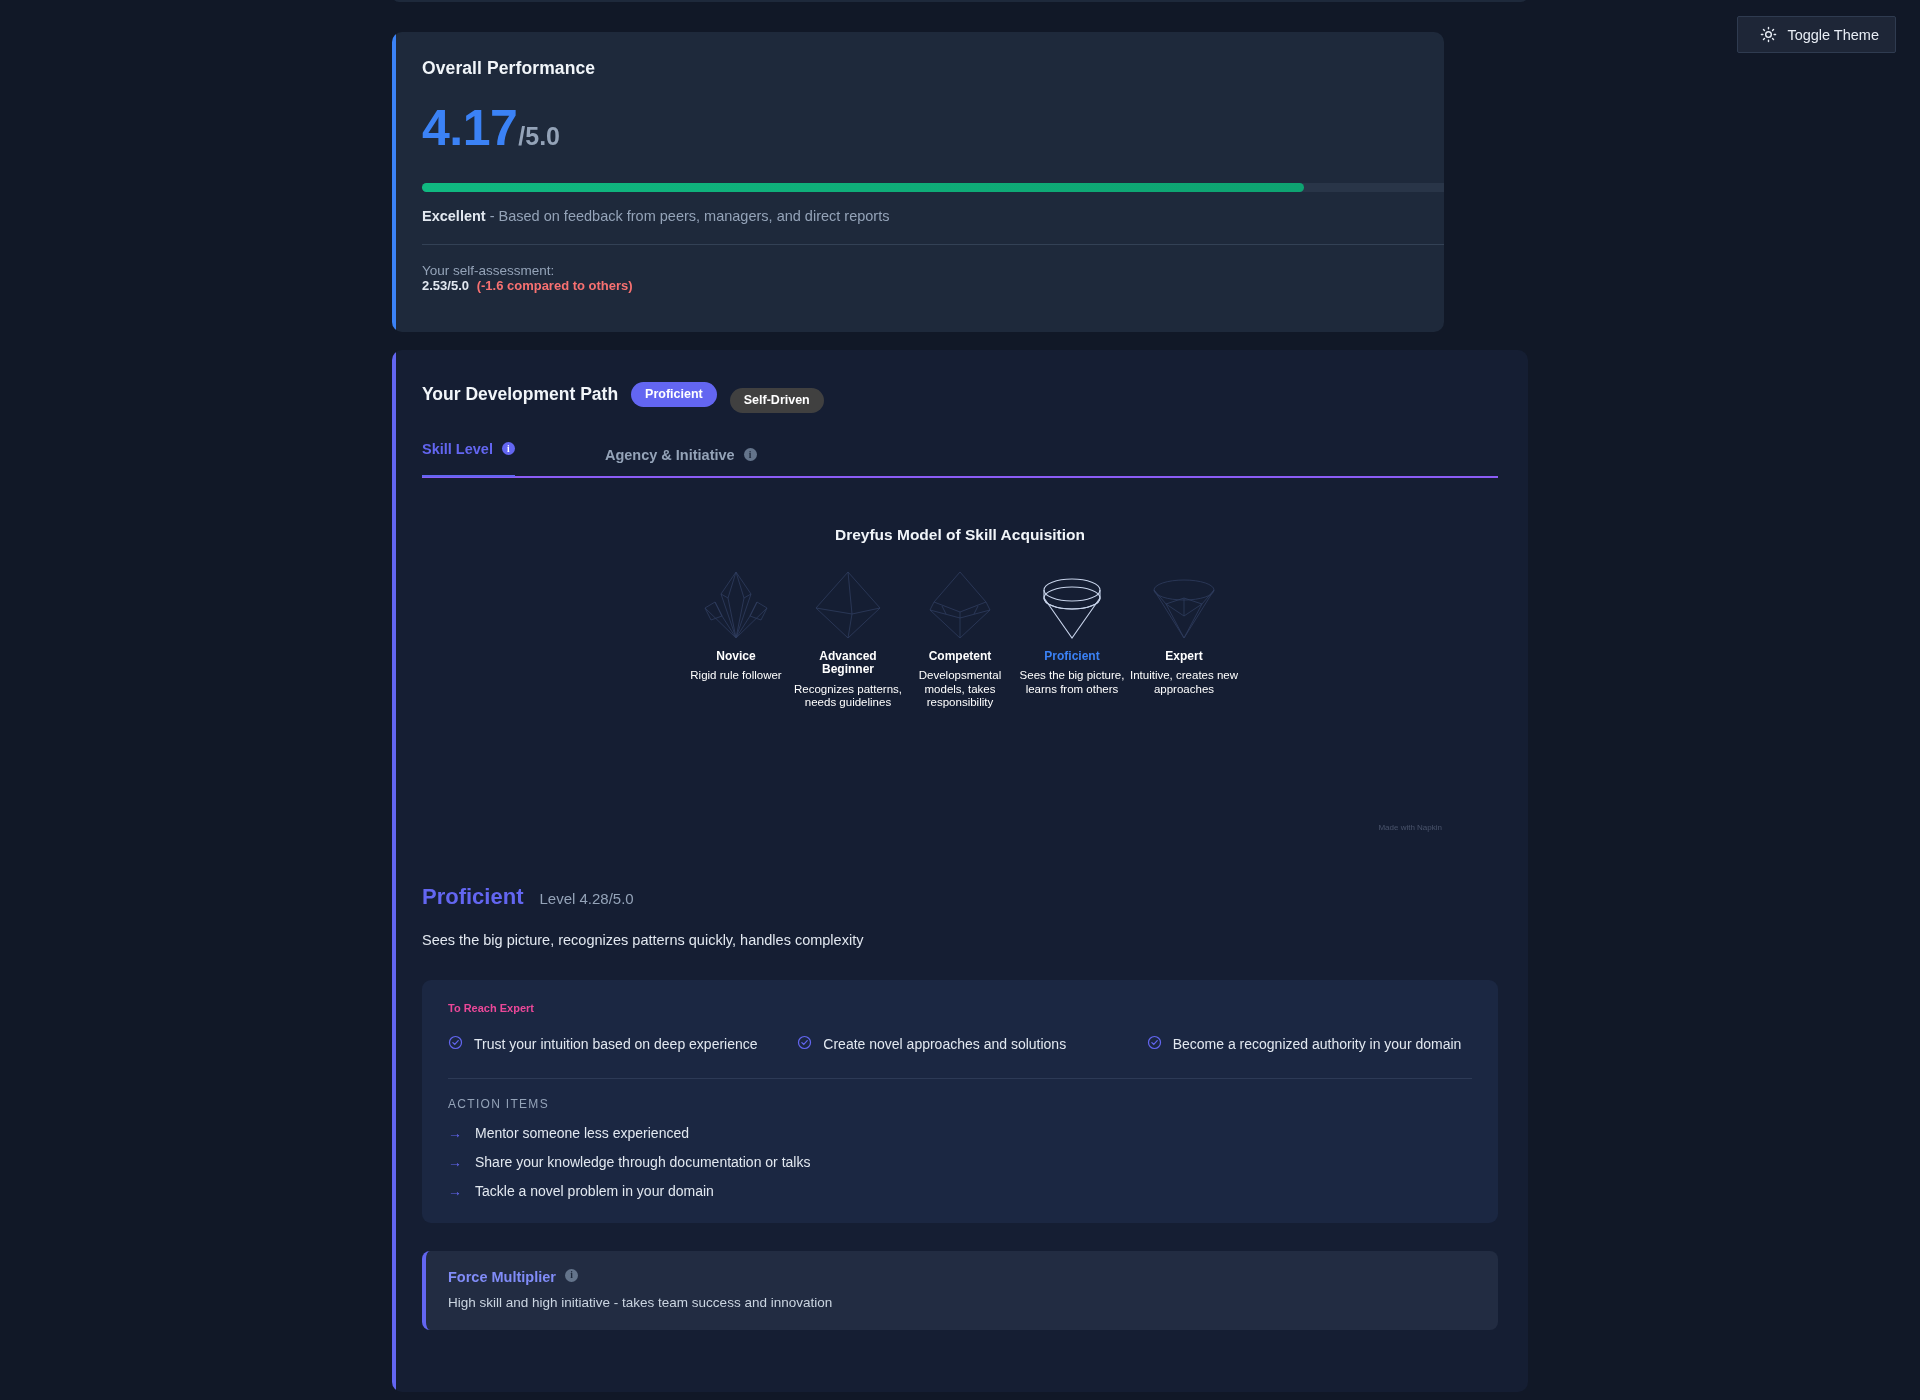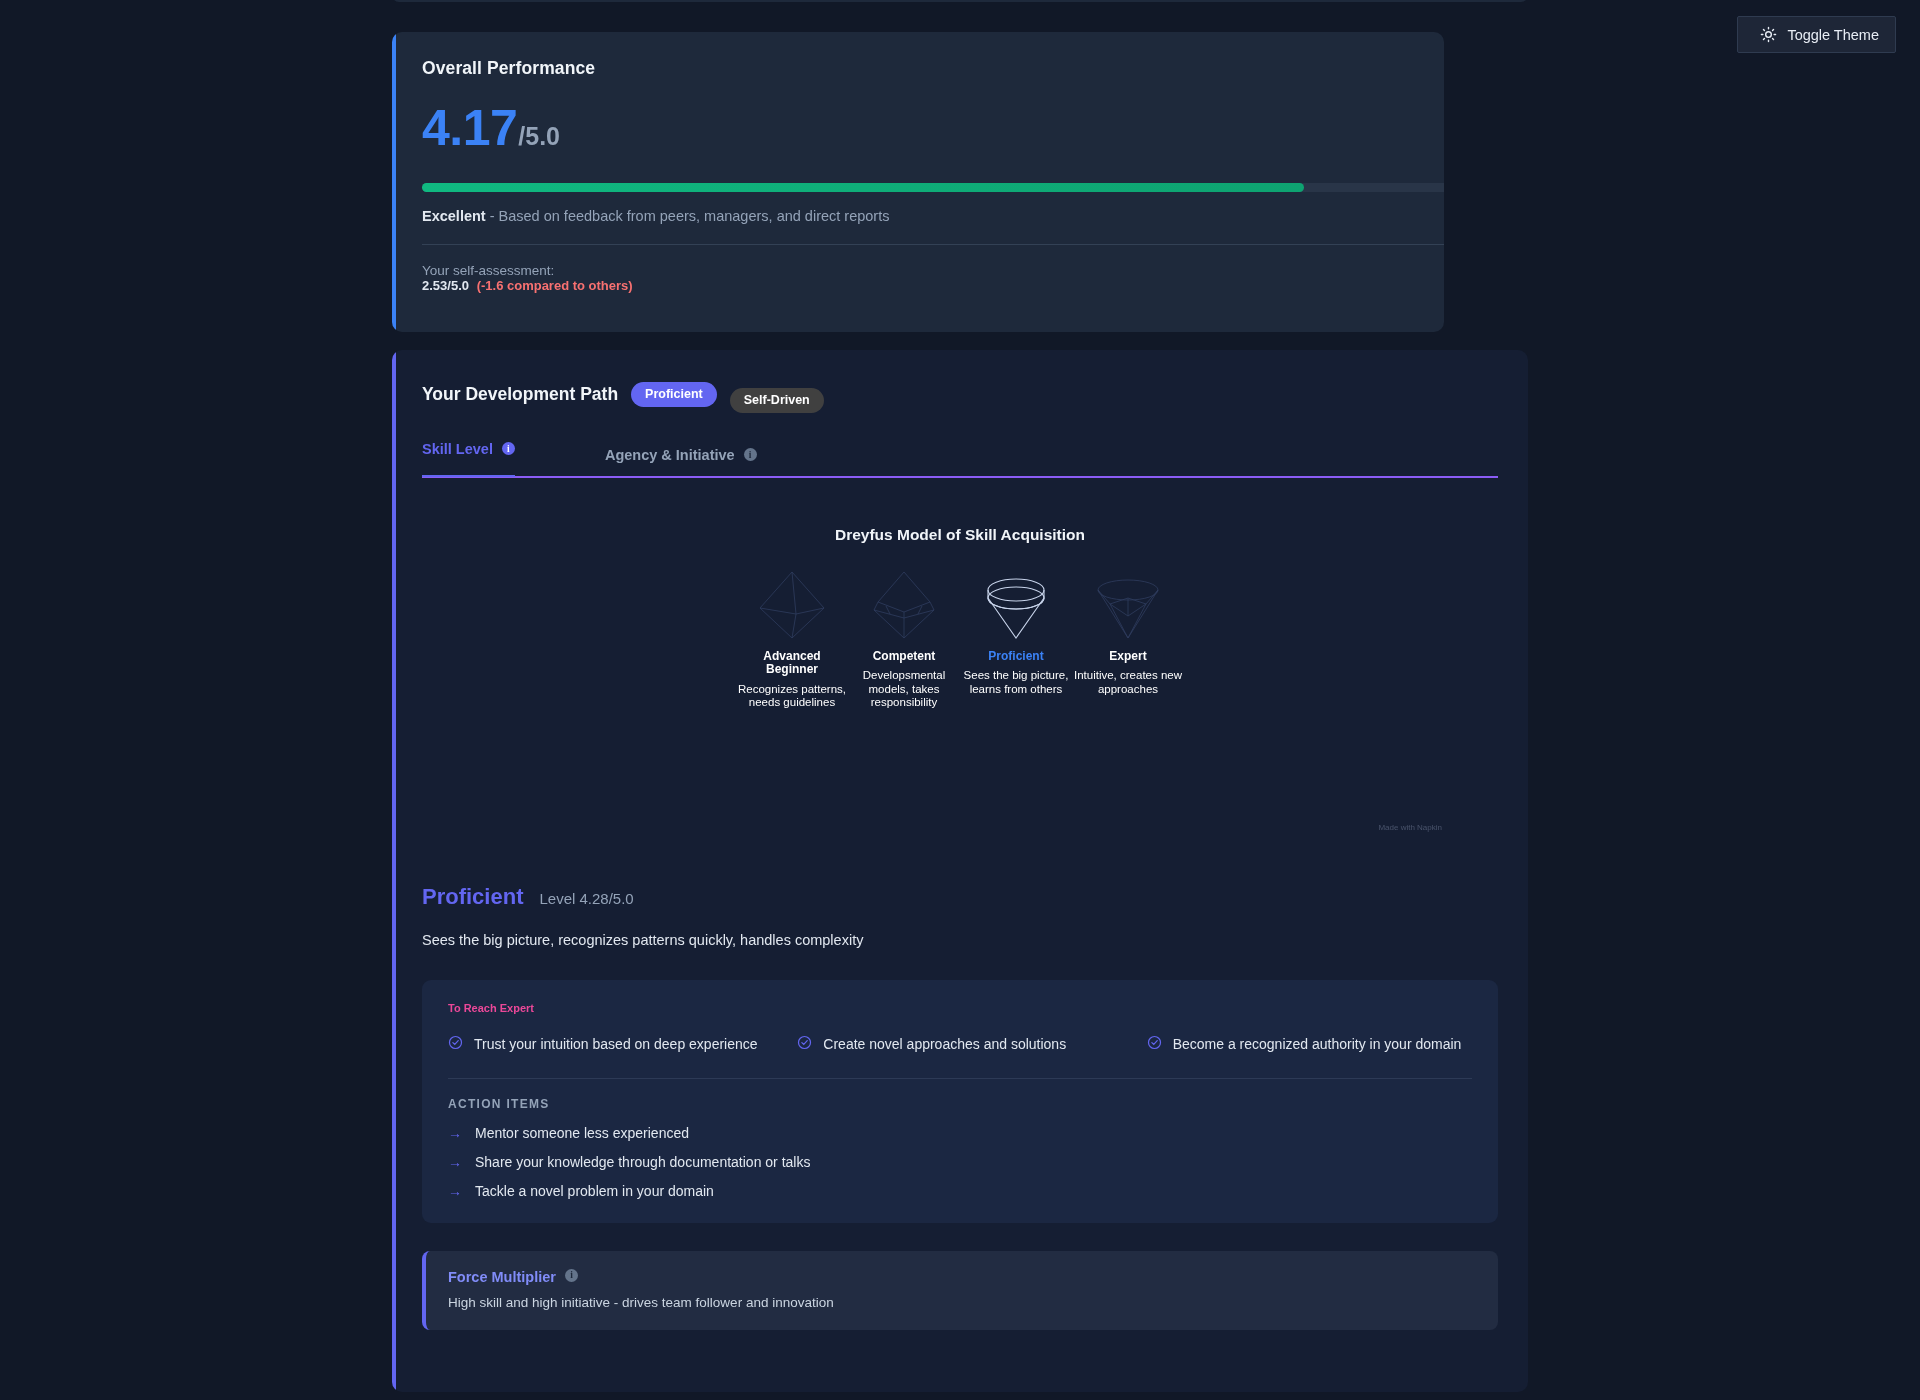--- a/index.html
+++ b/index.html
@@ -224,21 +224,21 @@
   .reach-item { display: flex; gap: 11px; align-items: flex-start; }
   .check-icon { flex: 0 0 auto; margin-top: 1px; }
   .reach-text {
     color: #e2e8f0; font-size: 14px; line-height: 1.45;
   }
   .reach-divider {
     margin-top: 24px; height: 1px; background: #2d3a56;
   }
   .action-label {
     margin-top: 18px;
-    color: #94a3b8; font-size: 12px; font-weight: 700;
+    color: #94a3b8; font-size: 12px; font-weight: 400;
     letter-spacing: 1.3px;
   }
   .action-list { margin-top: 14px; display: flex; flex-direction: column; gap: 13px; }
   .action-item { display: flex; gap: 13px; align-items: center; }
   .arrow { color: #6366f1; font-size: 14px; line-height: 1; }
   .action-text { color: #e2e8f0; font-size: 14px; }
 
   
   .force-box {
     margin-top: 28px;
@@ -310,20 +310,33 @@
         <div class="tab inactive">
           <span class="tab-label">Agency &amp; Initiative</span>
           <span class="info-dot off">i</span>
         </div>
       </div>
 
       <div class="diagram">
         <div class="diagram-title">Dreyfus Model of Skill Acquisition</div>
         <div class="stages">
 
+          <div class="stage">
+            <div class="gem">
+              <svg width="78" height="74" viewBox="0 0 78 74" fill="none" stroke="#2e3c5e" stroke-width="0.8">
+                <path d="M39 4 L31 30 L39 70 L47 30 Z"></path>
+                <path d="M31 30 L24 26 L39 70 M47 30 L54 26 L39 70"></path>
+                <path d="M24 26 L39 4 L54 26"></path>
+                <path d="M18 34 L8 40 L14 52 L25 48 Z M18 34 L25 48 L39 70 M8 40 L39 70"></path>
+                <path d="M60 34 L70 40 L64 52 L53 48 Z M60 34 L53 48 L39 70 M70 40 L39 70"></path>
+              </svg>
+            </div>
+            <div class="stage-name">Novice</div>
+            <div class="stage-desc">Rigid rule follower</div>
+          </div>
 
           <div class="stage">
             <div class="gem">
               <svg width="72" height="74" viewBox="0 0 72 74" fill="none" stroke="#2e3c5e" stroke-width="0.8">
                 <path d="M36 4 L4 40 L36 70 L68 40 Z"></path>
                 <path d="M4 40 L40 46 L68 40 M36 4 L40 46 L36 70"></path>
               </svg>
             </div>
             <div class="stage-name">Advanced Beginner</div>
             <div class="stage-desc">Recognizes patterns, needs guidelines</div>
@@ -426,18 +439,18 @@
             <span class="action-text">Tackle a novel problem in your domain</span>
           </div>
         </div>
       </div>
 
       <div class="force-box">
         <div class="force-head">
           <span class="force-title">Force Multiplier</span>
           <span class="info-dot off">i</span>
         </div>
-        <div class="force-desc">High skill and high initiative - drives team follower and innovation</div>
+        <div class="force-desc">High skill and high initiative - takes team success and innovation</div>
       </div>
 
     </div>
   </div>
 </div>
 
 </body></html>

